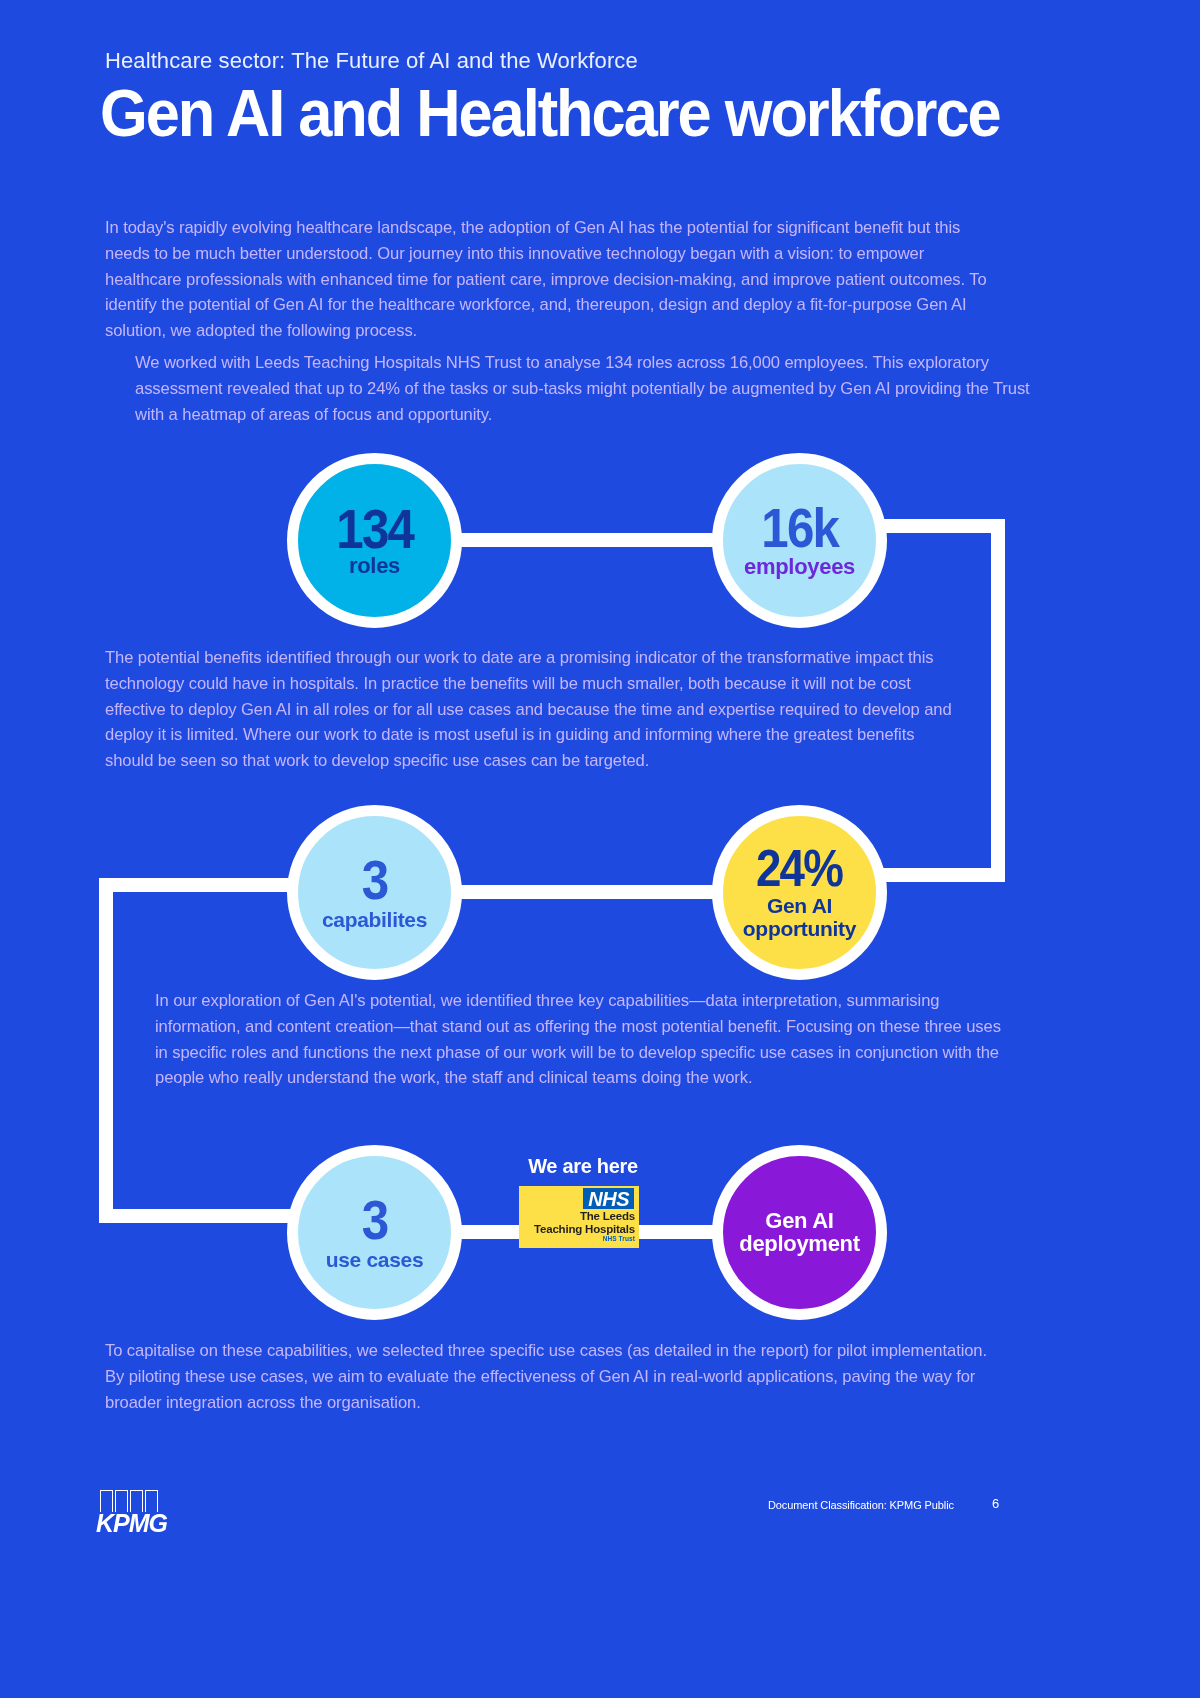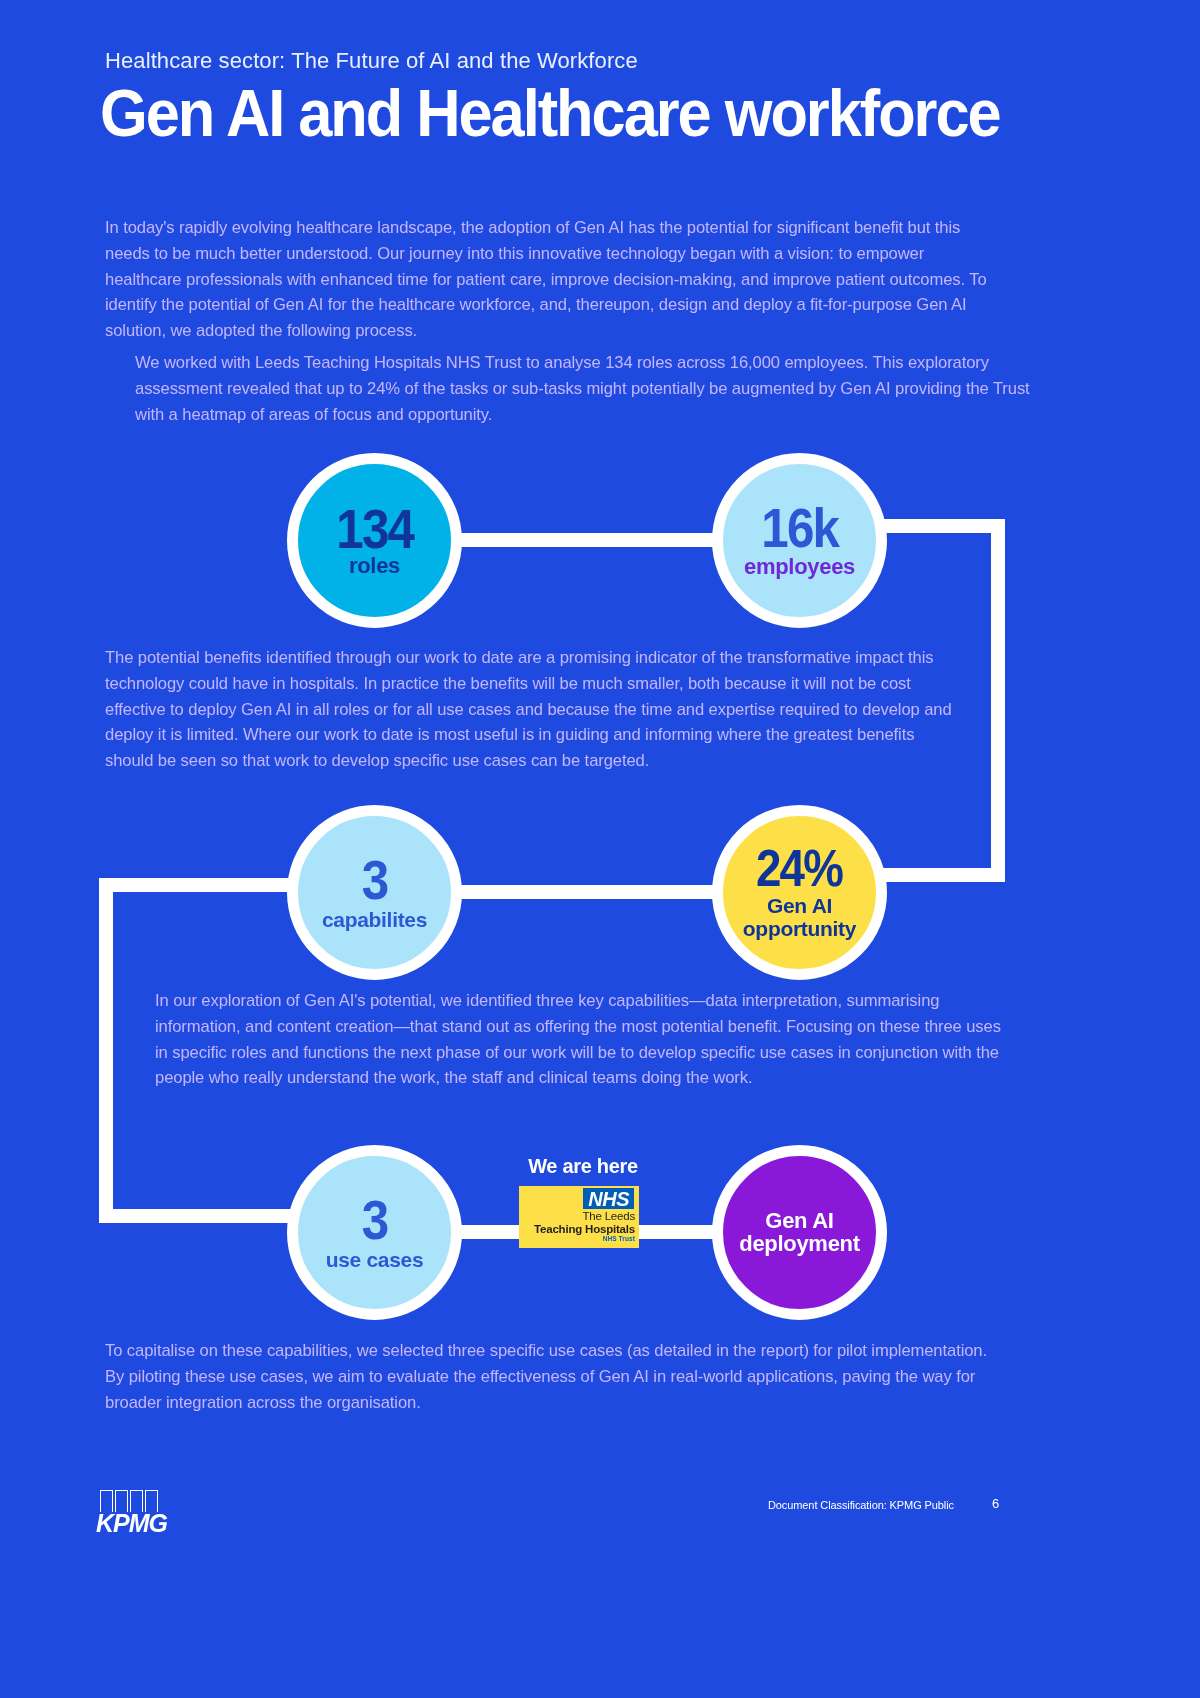--- a/index.html
+++ b/index.html
@@ -89,21 +89,21 @@
     background:#fde047;box-sizing:border-box;
     padding:2px 4px 2px 4px;
     display:flex;flex-direction:column;align-items:flex-end;justify-content:flex-start;
   }
   #nhs-logo .nhs-mark{
     background:#005eb8;color:#ffffff;font-weight:700;font-style:italic;
     font-size:20px;line-height:20px;padding:1px 5px 0 5px;letter-spacing:-.5px;
     align-self:flex-end;margin-right:1px;
   }
   #nhs-logo .nhs-t1{
-    color:#231f20;font-weight:400;font-size:11.5px;line-height:12.5px;
+    color:#231f20;font-weight:700;font-size:11.5px;line-height:12.5px;
     width:100%;text-align:right;margin-top:1px;letter-spacing:-.2px;
   }
   #nhs-logo .nhs-t2{
     color:#231f20;font-weight:700;font-size:11.5px;line-height:12.5px;
     width:100%;text-align:right;letter-spacing:-.2px;
   }
   #nhs-logo .nhs-t3{
     color:#005eb8;font-weight:700;font-size:6.5px;line-height:8px;
     width:100%;text-align:right;letter-spacing:.1px;
   }

